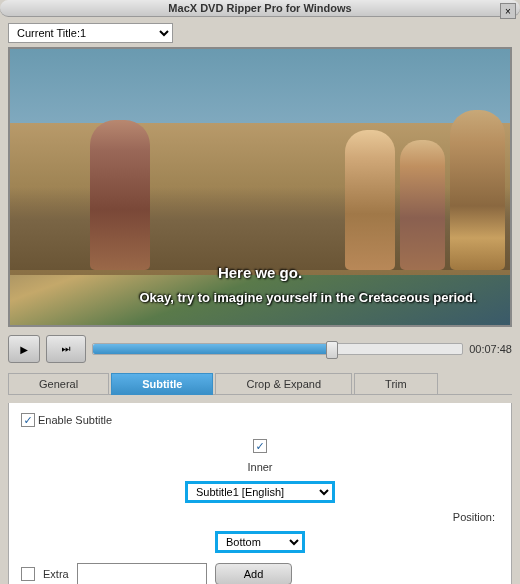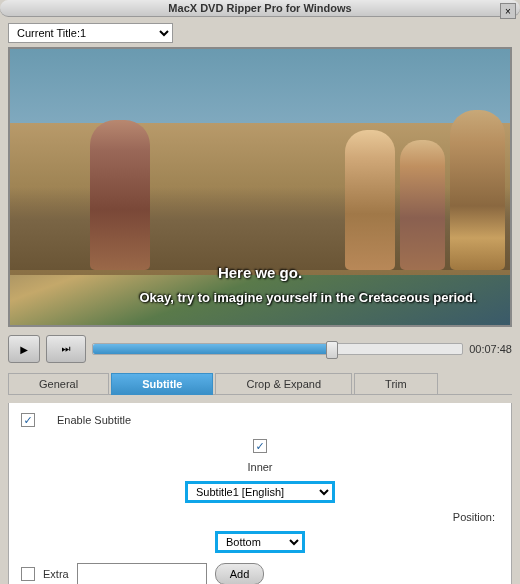--- a/index.html
+++ b/index.html
@@ -239,21 +239,21 @@
     .tab-content {
       background: white;
       border: 1px solid #aaa;
       border-top: none;
       padding: 10px 12px;
       min-height: 160px;
     }
     .enable-subtitle-row {
       display: flex;
       align-items: center;
-      gap: 22px;
+      gap: 3px;
       margin-bottom: 12px;
     }
     .checkbox {
       width: 14px;
       height: 14px;
       border: 1px solid #888;
       background: white;
       display: flex;
       align-items: center;
       justify-content: center;
@@ -293,26 +293,26 @@
     .extra-input {
       width: 130px;
       height: 22px;
       border: 1px solid #888;
       background: white;
       padding: 0 4px;
       font-size: 11px;
     }
     .add-btn {
       height: 22px;
-      padding: 0 14px;
+      padding: 0 28px;
       background: linear-gradient(to bottom, #e8e8e8, #c8c8c8);
       border: 1px solid #888;
       cursor: pointer;
       font-size: 11px;
-      border-radius: 10px;
+      border-radius: 4px;
     }
     .bottom-buttons {
       display: flex;
       justify-content: flex-end;
       gap: 8px;
       margin-top: 14px;
       padding: 6px 8px 0 0;
     }
     .label-text {
       font-size: 11px;

